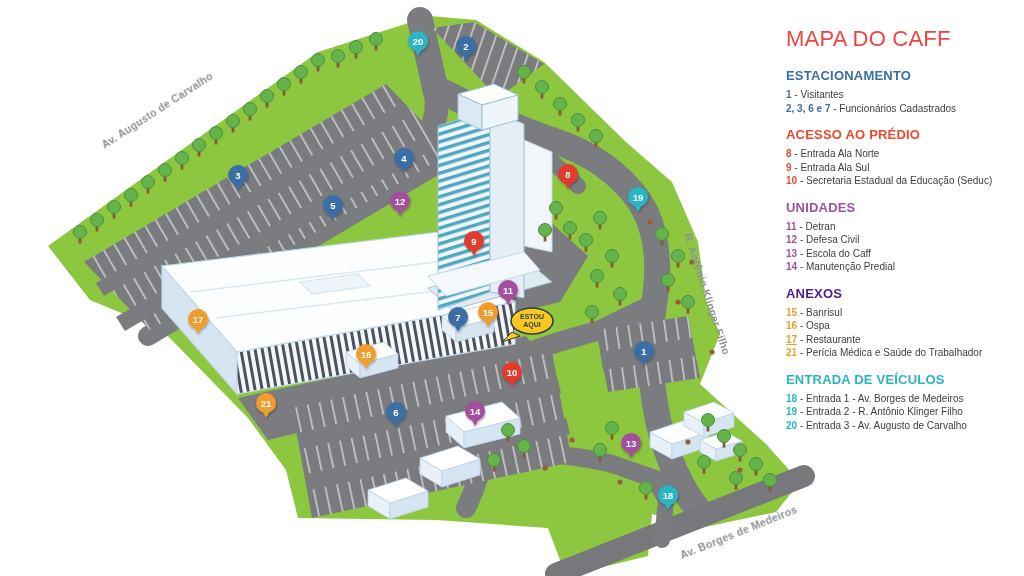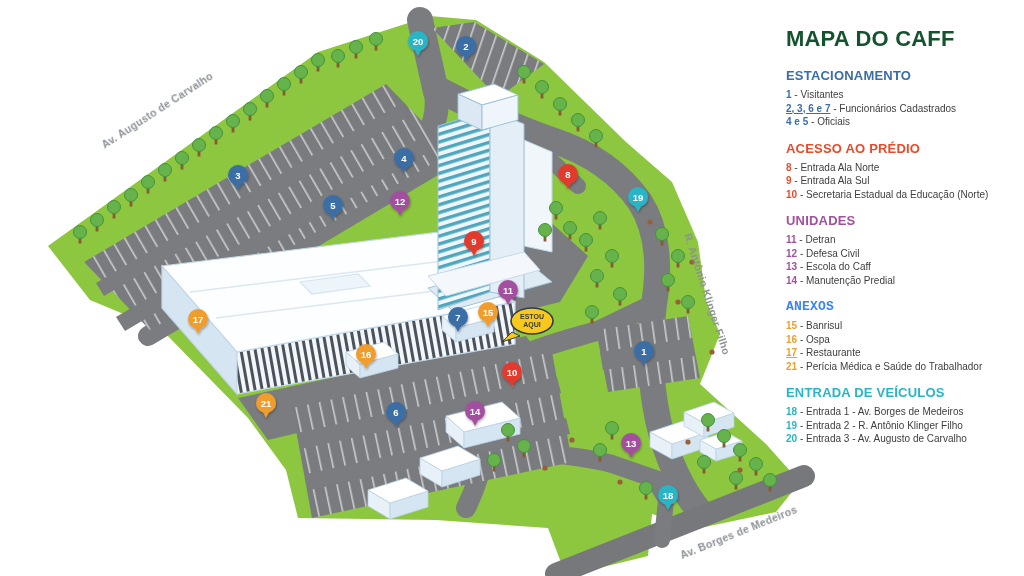--- a/index.html
+++ b/index.html
@@ -9,21 +9,21 @@
 
   
   .street{position:absolute;font-weight:700;font-size:10.5px;color:#8c9196;
           letter-spacing:.3px;white-space:nowrap;}
   .street-1{left:92px;top:104px;transform:rotate(-33deg);}
   .street-2{left:644px;top:288px;transform:rotate(72deg);}
   .street-3{left:676px;top:526px;transform:rotate(-22deg);}
 
   
   .legend{position:absolute;left:786px;top:26px;width:236px;}
-  .legend-title{margin:0 0 16px 0;font-weight:700;font-size:22px;color:#14532d;letter-spacing:.2px;}
+  .legend-title{margin:0 0 16px 0;font-weight:400;font-size:22px;color:#ef4444;letter-spacing:.2px;}
   .lg-sec{margin-bottom:12px;}
   .lg-h{font-weight:800;font-size:13px;margin:12px 0 5px 0;letter-spacing:.2px;}
   .lg-sec:first-child .lg-h{margin-top:0;}
   .lg-i{font-size:10px;line-height:13.5px;color:#3b3b3b;}
   .lg-n{font-weight:800;}
   .lg-t{font-weight:400;color:#3e3e3e;}
 
   
   .pin-num{fill:#ffffff;font-family:"Liberation Sans",sans-serif;font-weight:700;font-size:9.5px;}
   .yah{fill:#2e3d49;font-family:"Liberation Sans",sans-serif;font-weight:800;font-size:7px;text-anchor:middle;}
@@ -335,38 +335,37 @@
   <div class="street street-1">Av. Augusto de Carvalho</div>
   <div class="street street-2">R. Antônio Klinger Filho</div>
   <div class="street street-3">Av. Borges de Medeiros</div>
 
   <aside class="legend">
     <h1 class="legend-title">MAPA DO CAFF</h1>
     <div id="legend-sections">
         <div class="lg-sec">
           <div class="lg-h" style="color: rgb(58, 110, 165);">ESTACIONAMENTO</div>
           <div class="lg-i"><span class="lg-n" style="color: rgb(58, 110, 165);">1</span><span class="lg-t"> - Visitantes</span></div>
-          <div class="lg-i"><span class="lg-n" style="color: rgb(58, 110, 165); text-decoration: underline;">2, 3, 6 e 7</span><span class="lg-t"> - Funcionários Cadastrados</span></div>
-          <div class="lg-i"><span class="lg-n" style="color: rgb(58, 110, 165);">4 e 5</span><span class="lg-t"> - Oficiais</span></div>
+          <div class="lg-i"><span class="lg-n" style="color: rgb(58, 110, 165);">2, 3, 6 e 7</span><span class="lg-t"> - Funcionários Cadastrados</span></div>
         </div>
         <div class="lg-sec">
           <div class="lg-h" style="color: rgb(233, 74, 44);">ACESSO AO PRÉDIO</div>
           <div class="lg-i"><span class="lg-n" style="color: rgb(233, 74, 44);">8</span><span class="lg-t"> - Entrada Ala Norte</span></div>
           <div class="lg-i"><span class="lg-n" style="color: rgb(233, 74, 44);">9</span><span class="lg-t"> - Entrada Ala Sul</span></div>
-          <div class="lg-i"><span class="lg-n" style="color: rgb(233, 74, 44);">10</span><span class="lg-t"> - Secretaria Estadual da Educação (Norte)</span></div>
+          <div class="lg-i"><span class="lg-n" style="color: rgb(233, 74, 44);">10</span><span class="lg-t"> - Secretaria Estadual da Educação (Seduc)</span></div>
         </div>
         <div class="lg-sec">
           <div class="lg-h" style="color: rgb(163, 80, 159);">UNIDADES</div>
           <div class="lg-i"><span class="lg-n" style="color: rgb(163, 80, 159);">11</span><span class="lg-t"> - Detran</span></div>
           <div class="lg-i"><span class="lg-n" style="color: rgb(163, 80, 159);">12</span><span class="lg-t"> - Defesa Civil</span></div>
           <div class="lg-i"><span class="lg-n" style="color: rgb(163, 80, 159);">13</span><span class="lg-t"> - Escola do Caff</span></div>
           <div class="lg-i"><span class="lg-n" style="color: rgb(163, 80, 159);">14</span><span class="lg-t"> - Manutenção Predial</span></div>
         </div>
         <div class="lg-sec">
-          <div class="lg-h" style="color: #3b82f6; font-family: Liberation Mono, monospace;">ANEXOS</div>
+          <div class="lg-h" style="color: #4c1d95;">ANEXOS</div>
           <div class="lg-i"><span class="lg-n" style="color: rgb(240, 157, 46); text-align: center;">15</span><span class="lg-t"> - Banrisul</span></div>
           <div class="lg-i"><span class="lg-n" style="color: rgb(240, 157, 46);">16</span><span class="lg-t"> - Ospa</span></div>
           <div class="lg-i"><span class="lg-n" style="color: rgb(240, 157, 46); text-decoration: underline;">17</span><span class="lg-t"> - Restaurante</span></div>
           <div class="lg-i"><span class="lg-n" style="color: rgb(240, 157, 46); text-align: center;">21</span><span class="lg-t"> - Perícia Médica e Saúde do Trabalhador</span></div>
         </div>
         <div class="lg-sec">
           <div class="lg-h" style="color: rgb(41, 181, 198);">ENTRADA DE VEÍCULOS</div>
           <div class="lg-i"><span class="lg-n" style="color: rgb(41, 181, 198);">18</span><span class="lg-t"> - Entrada 1 - Av. Borges de Medeiros</span></div>
           <div class="lg-i"><span class="lg-n" style="color: rgb(41, 181, 198);">19</span><span class="lg-t"> - Entrada 2 - R. Antônio Klinger Filho</span></div>
           <div class="lg-i"><span class="lg-n" style="color: rgb(41, 181, 198);">20</span><span class="lg-t"> - Entrada 3 - Av. Augusto de Carvalho</span></div>

